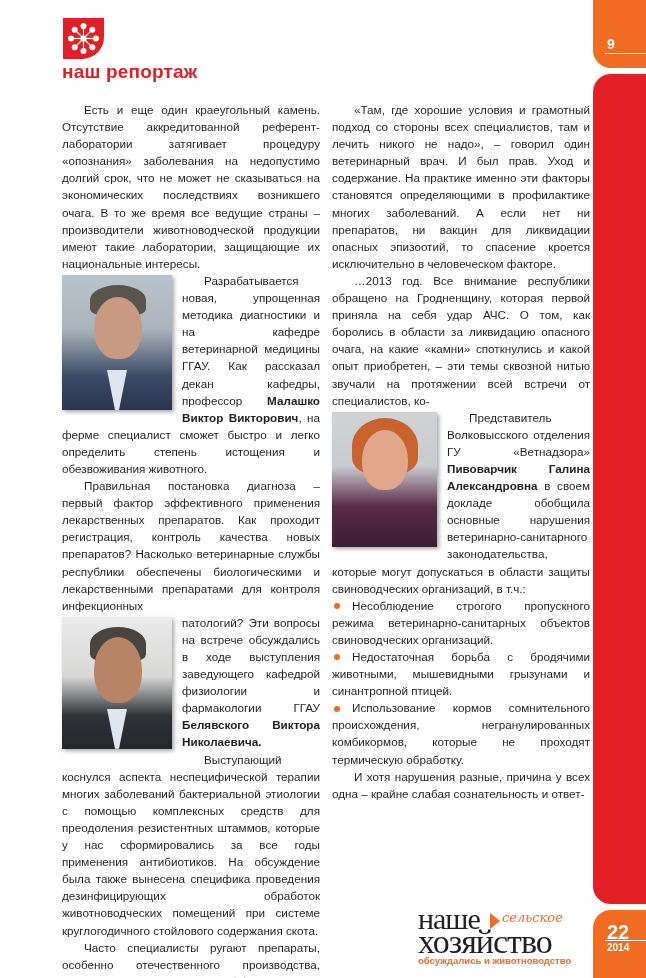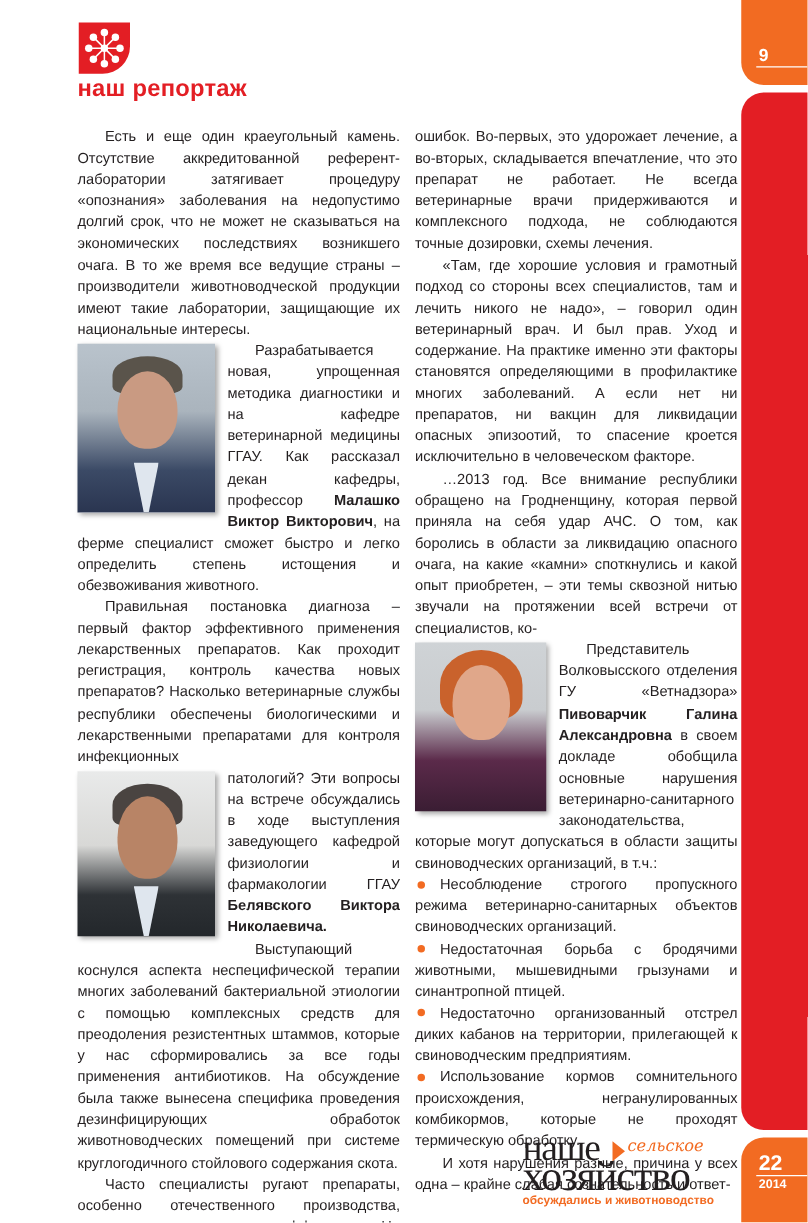--- a/index.html
+++ b/index.html
@@ -8,21 +8,21 @@
   .logo-box { position:absolute; left:63px; top:18px; width:41px; height:41px; background:#e31e24;
               border-bottom-right-radius:22px; }
   .logo-box svg { position:absolute; left:4px; top:4px; }
   .section-label { position:absolute; left:62px; top:61px; font-size:19px; font-weight:bold; color:#e31e24; letter-spacing:0.2px; }
 
   .tab-orange-top { position:absolute; left:593px; top:0; width:60px; height:68px; background:#f26b22; border-bottom-left-radius:18px; }
   .tab-red { position:absolute; left:593px; top:74px; width:60px; height:830px; background:#e31e24; border-top-left-radius:18px; border-bottom-left-radius:18px; }
   .tab-orange-bottom { position:absolute; left:593px; top:910px; width:60px; height:68px; background:#f26b22; border-top-left-radius:18px; }
   .page-num-top { position:absolute; left:607px; top:36px; color:#fff; font-weight:bold; font-size:14px; }
   .page-num-top-line { position:absolute; left:605px; top:53px; width:41px; height:1px; background:#fff; }
-  .issue-num { position:absolute; left:607px; top:921px; color:#fff; font-weight:bold; font-size:17px; }
+  .issue-num { position:absolute; left:607px; top:921px; color:#fff; font-weight:bold; font-size:20px; }
   .issue-line { position:absolute; left:605px; top:940px; width:41px; height:1px; background:#fff; }
   .issue-year { position:absolute; left:607px; top:942px; color:#fff; font-weight:bold; font-size:10px; }
 
   .col { position:absolute; font-size:11.7px; line-height:17.1px; text-align:justify; }
   .col p { margin:0; text-indent:22px; }
   .col p.noindent { text-indent:0; }
   .col b { font-weight:bold; }
   .left-col { left:62px; top:101px; width:258px; }
   .right-col { left:332px; top:101px; width:258px; }
 
@@ -101,31 +101,29 @@
     <div class="hair"></div>
       <div class="face"></div>
       <div class="shirt"></div>
   </div>
   <p class="noindent"><span>патологий? Эти вопросы на встрече обсуждались в ходе выступления заведующего кафедрой физиологии и фармакологии ГГАУ </span><b>Белявского Виктора Николаевича.</b></p>
   <p>Выступающий коснулся аспекта неспецифической терапии многих заболеваний бактериальной этиологии с помощью комплексных средств для преодоления резистентных штаммов, которые у нас сформировались за все годы применения антибиотиков. На обсуждение была также вынесена специфика проведения дезинфицирующих обработок животноводческих помещений при системе круглогодичного стойлового содержания скота.</p>
   <p>Часто специалисты ругают препараты, особенно отечественного производства, которые, по их мнению, неэффективны. Но при этом почему-то умалчивают о том, что во многих случаях лекарства назначаются методом проб и</p>
 </div>
 
 <div class="col right-col">
-  <p class="noindent">ошибок. Во-первых, это удорожает лечение, а во-вторых, складывается впечатление, что это препарат не работает. Не всегда ветеринарные врачи придерживаются и комплексного подхода, не соблюдаются точные дозировки, схемы лечения.</p>
   <p>«Там, где хорошие условия и грамотный подход со стороны всех специалистов, там и лечить никого не надо», – говорил один ветеринарный врач. И был прав. Уход и содержание. На практике именно эти факторы становятся определяющими в профилактике многих заболеваний. А если нет ни препаратов, ни вакцин для ликвидации опасных эпизоотий, то спасение кроется исключительно в человеческом факторе.</p>
   <p>…2013 год. Все внимание республики обращено на Гродненщину, которая первой приняла на себя удар АЧС. О том, как боролись в области за ликвидацию опасного очага, на какие «камни» споткнулись и какой опыт приобретен, – эти темы сквозной нитью звучали на протяжении всей встречи от специалистов, ко-</p>
   <div class="photo photo3">
     <div class="hair"></div>
       <div class="face"></div>
   </div>
   <p><span>Представитель Волковысского отделения ГУ «Ветнадзора» </span><b>Пивоварчик Галина Александровна</b><span> в своем докладе обобщила основные нарушения ветеринарно-санитарного законодательства, которые могут допускаться в области защиты свиноводческих организаций, в т.ч.:</span></p>
   <p class="bullet"><span class="bullet-dot"></span><span>Несоблюдение строгого пропускного режима ветеринарно-санитарных объектов свиноводческих организаций.</span></p>
   <p class="bullet"><span class="bullet-dot"></span><span>Недостаточная борьба с бродячими животными, мышевидными грызунами и синантропной птицей.</span></p>
-  <p class="bullet"><span class="bullet-dot"></span><span>Недостаточно организованный отстрел диких кабанов на территории, прилегающей к свиноводческим предприятиям.</span></p>
   <p class="bullet"><span class="bullet-dot"></span><span>Использование кормов сомнительного происхождения, негранулированных комбикормов, которые не проходят термическую обработку.</span></p>
   <p>И хотя нарушения разные, причина у всех одна – крайне слабая сознательность и ответ-</p>
 </div>
 
 <div class="brand">
   <div class="brand-line1">наше</div>
   <div class="brand-tri"></div>
   <div class="brand-script">сельское</div>
   <div class="brand-line2">хозяйство</div>
   <div class="brand-tag">обсуждались  и животноводство</div>

